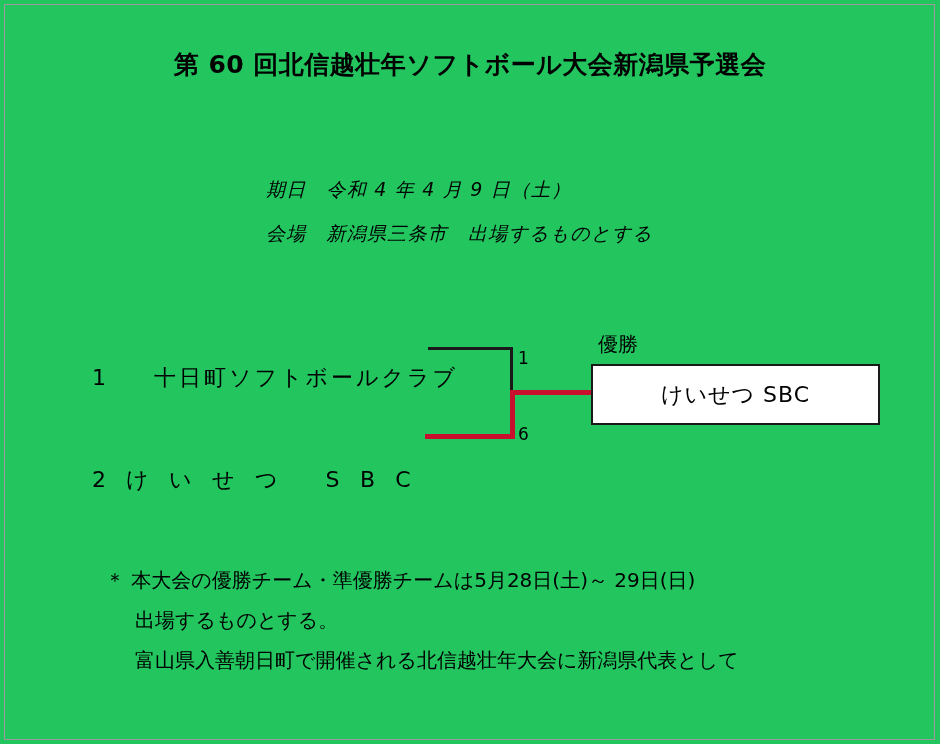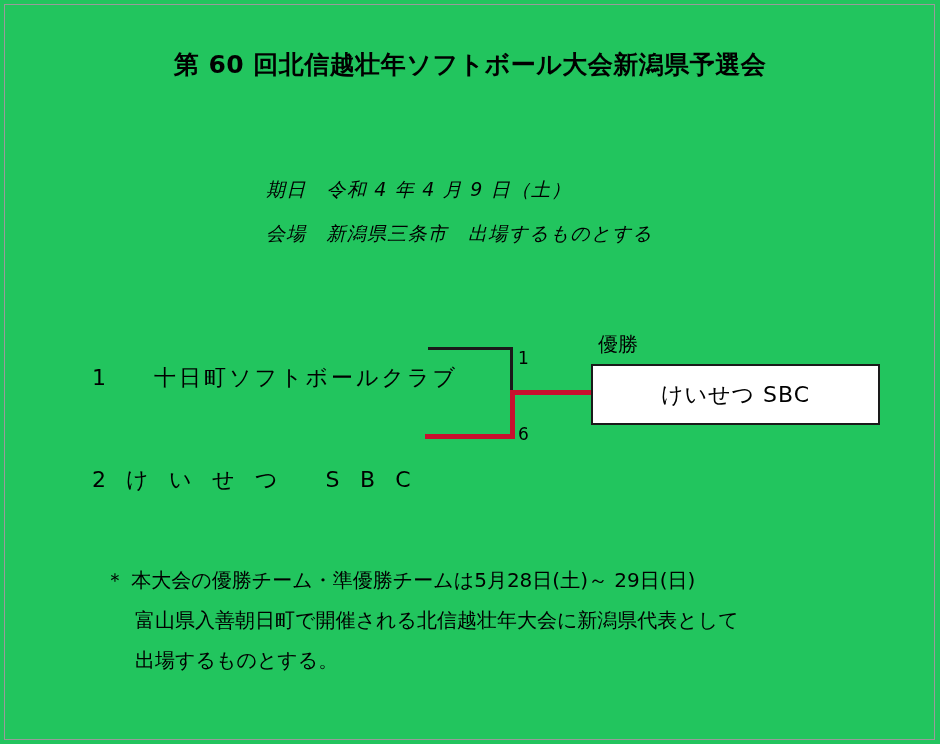--- a/index.html
+++ b/index.html
@@ -182,17 +182,17 @@
     <div class="champ-label">優勝</div>
 
     <div class="champ-box">
       <span class="champ-box-text">けいせつ SBC</span>
     </div>
 
   </div>
 
   <div class="footnote">
     <div class="fn-line">＊ 本大会の優勝チーム・準優勝チームは5月28日(土)～ 29日(日)</div>
+    <div class="fn-line fn-indent">出場するものとする。</div>
     <div class="fn-line fn-indent">富山県入善朝日町で開催される北信越壮年大会に新潟県代表として</div>
-    <div class="fn-line fn-indent">出場するものとする。</div>
   </div>
 
 </div>
 
 </body></html>

